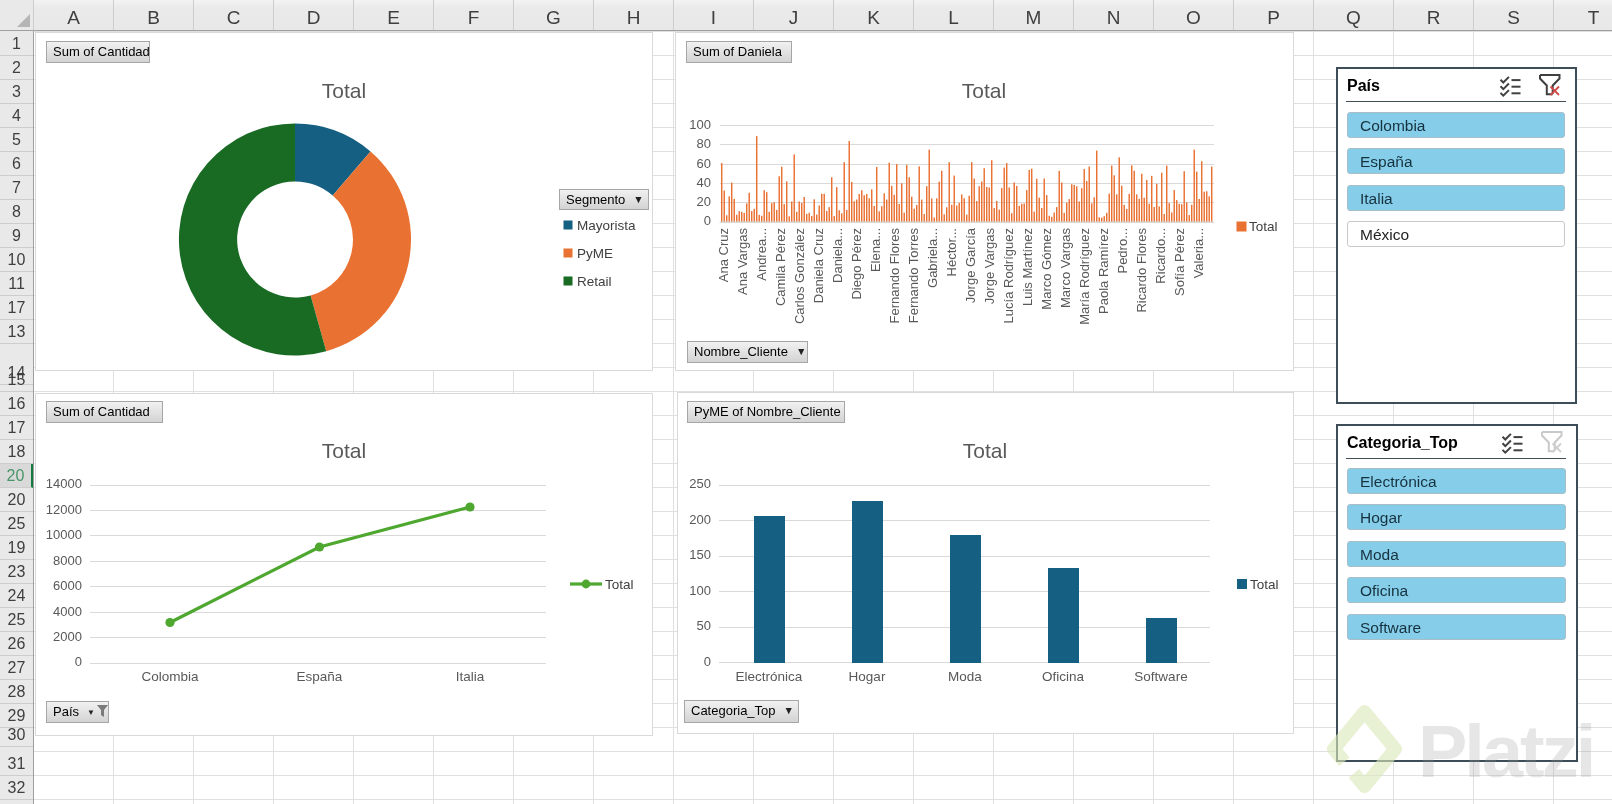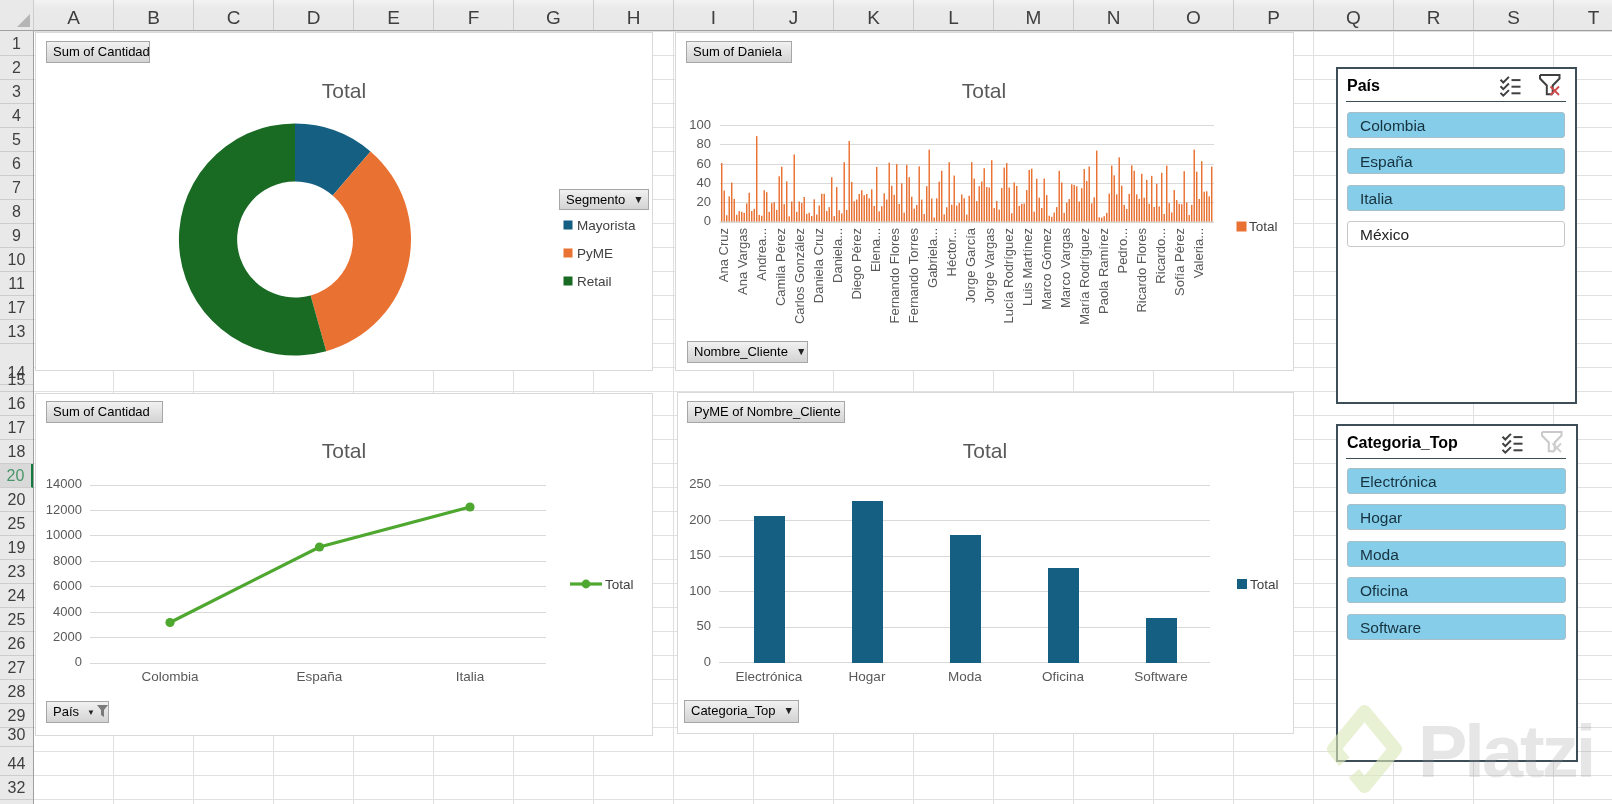--- a/index.html
+++ b/index.html
@@ -96,21 +96,21 @@
       <div class="rh" style="top:481px">25</div>
       <div class="rh" style="top:505px">19</div>
       <div class="rh" style="top:529px">23</div>
       <div class="rh" style="top:553px">24</div>
       <div class="rh" style="top:577px">25</div>
       <div class="rh" style="top:601px">26</div>
       <div class="rh" style="top:625px">27</div>
       <div class="rh" style="top:649px">28</div>
       <div class="rh" style="top:673px">29</div>
       <div class="rh" style="top:692px">30</div>
-      <div class="rh" style="top:721px">44</div>
+      <div class="rh" style="top:721px">31</div>
       <div class="rh" style="top:745px">32</div>
     </div>
   <div id="corner"></div>
 
   <div class="chart" style="left:35px;top:32px;width:618px;height:339px"></div>
   <div class="chart" style="left:675px;top:32px;width:619px;height:339px"></div>
   <div class="chart" style="left:35px;top:393px;width:618px;height:343px"></div>
   <div class="chart" style="left:677px;top:392px;width:617px;height:342px"></div>
 
   <svg class="overlay" width="1612" height="804">

